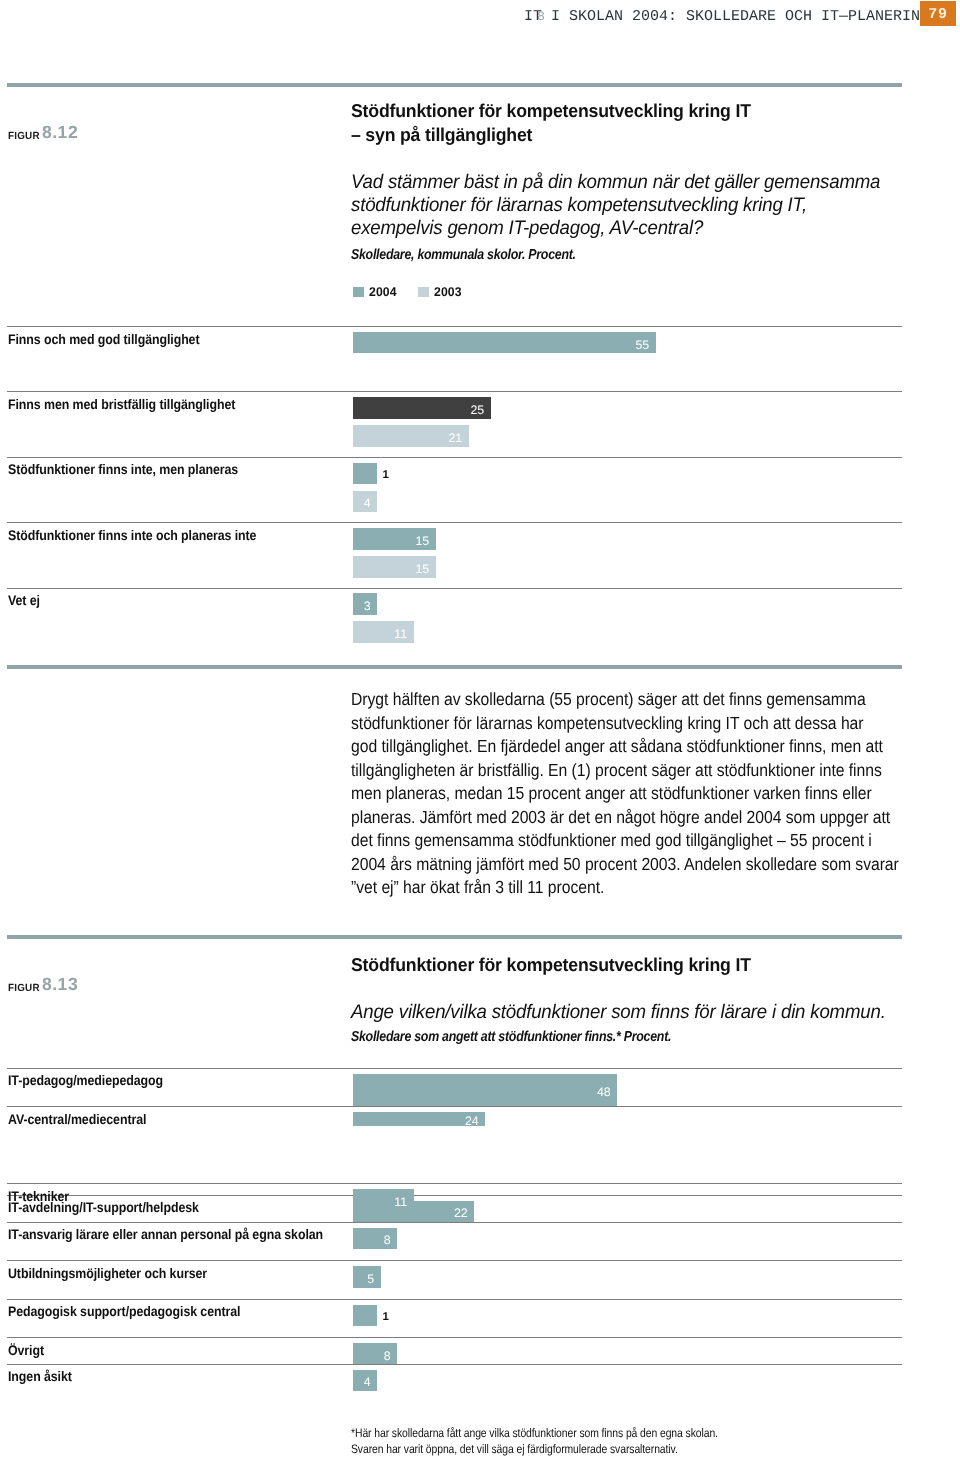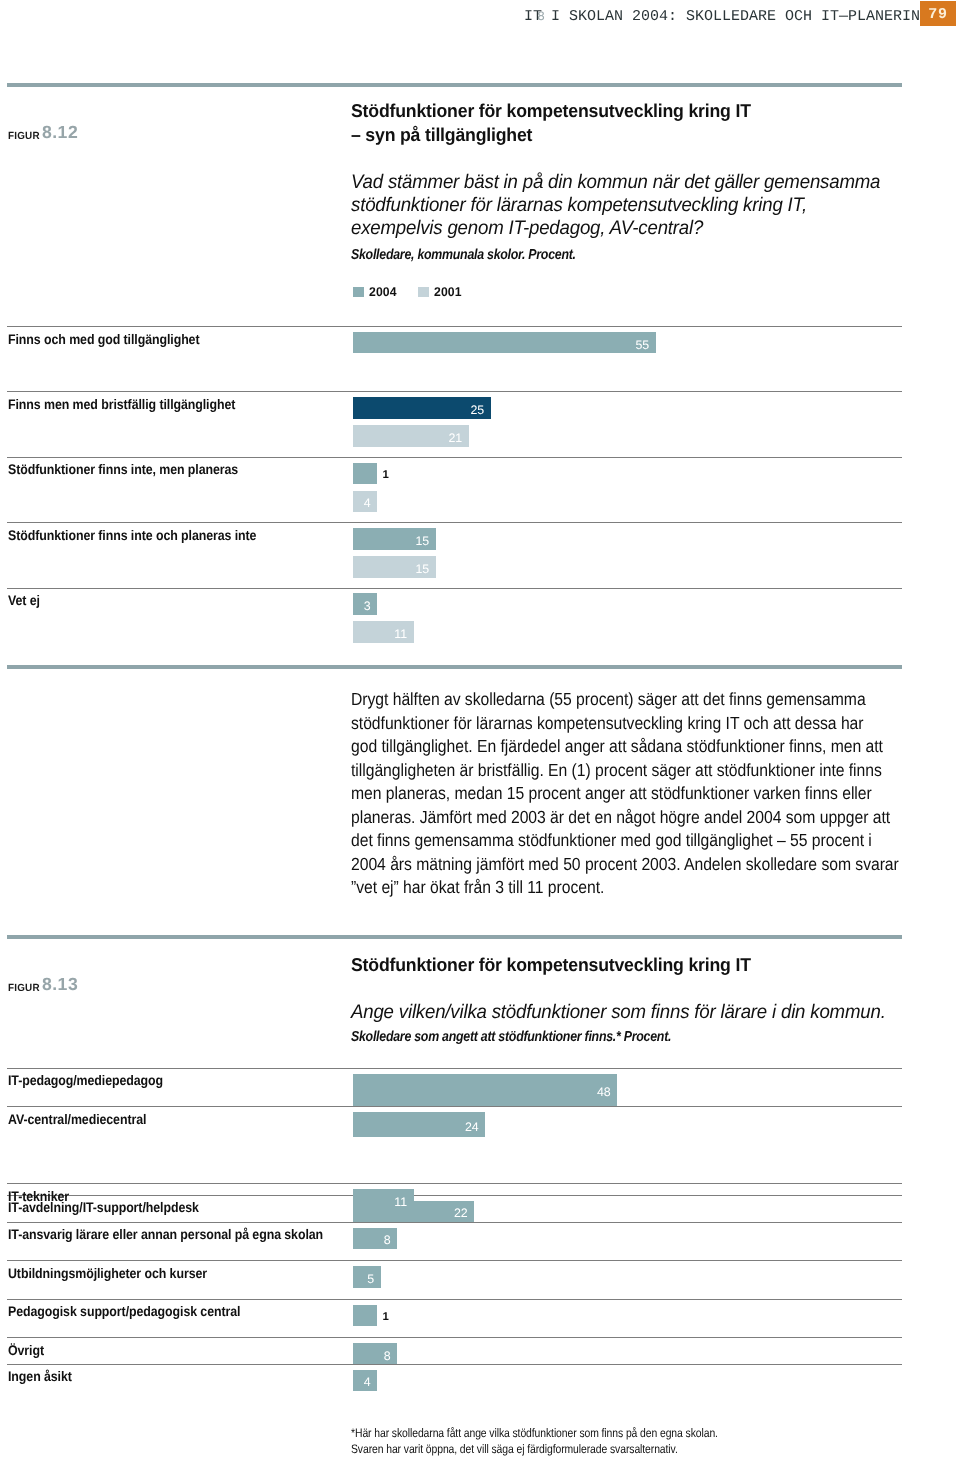--- a/index.html
+++ b/index.html
@@ -142,36 +142,36 @@
   </div>
 
   <div class="fig-q" style="top:171px"><span>Vad stämmer bäst in på din kommun när det gäller gemensamma</span><br><span>stödfunktioner för lärarnas kompetensutveckling kring IT,</span><br><span>exempelvis genom IT-pedagog, AV-central?</span></div>
   <div class="fig-src" style="top:246.5px">Skolledare, kommunala skolor. Procent.</div>
 
   <div class="legend" style="top:287px">
     <span class="item" style="left:0px">
       <span class="sw" style="background: rgb(139, 174, 179);"></span><span class="lb">2004</span>
     </span>
     <span class="item" style="left:65.2px">
-      <span class="sw" style="background: rgb(196, 211, 217);"></span><span class="lb">2001</span>
+      <span class="sw" style="background: rgb(196, 211, 217);"></span><span class="lb">2003</span>
     </span>
   </div>
 
   <div class="chart" id="chart1" style="top:326px">
       <div class="row" style="top: 0px; height: 65.4px;">
         <div class="sep"></div>
         <div class="cat" style="top: 4.5px;">Finns och med god tillgänglighet</div>
         <div class="bar" style="top: 5.8px; height: 21.7px; width: 302.5px; background: rgb(139, 174, 179);">
           <span class="val">55</span>
         </div>
       </div>
       <div class="row" style="top: 65.4px; height: 65.4px;">
         <div class="sep"></div>
         <div class="cat" style="top: 4.5px;">Finns men med bristfällig tillgänglighet</div>
-        <div class="bar" style="top: 5.8px; height: 21.7px; width: 137.5px; background: #0c4a6e;">
+        <div class="bar" style="top: 5.8px; height: 21.7px; width: 137.5px; background: #404040;">
           <span class="val">25</span>
         </div>
         <div class="bar" style="top: 33.8px; height: 21.7px; width: 115.5px; background: rgb(196, 211, 217);">
           <span class="val">21</span>
         </div>
       </div>
       <div class="row" style="top: 130.8px; height: 65.4px; text-align: center;">
         <div class="sep"></div>
         <div class="cat" style="top: 4.5px;">Stödfunktioner finns inte, men planeras</div>
         <div class="bar" style="top: 5.8px; height: 21.7px; width: 5.5px; background: rgb(139, 174, 179);">
@@ -221,21 +221,21 @@
       <div class="row" style="top: 0px; height: 38.47px;">
         <div class="sep"></div>
         <div class="cat" style="top: 4.4px;">IT-pedagog/mediepedagog</div>
         <div class="bar" style="top: 5.7px; height: 32px; width: 264px; background: rgb(139, 174, 179);">
           <span class="val">48</span>
         </div>
       </div>
       <div class="row" style="top: 38.47px; height: 38.47px;">
         <div class="sep"></div>
         <div class="cat" style="top: 4.4px;">AV-central/mediecentral</div>
-        <div class="bar" style="top: 5.7px; height: 25px; width: 132px; background: rgb(139, 174, 179);">
+        <div class="bar" style="top: 5.7px; height: 14px; width: 132px; background: rgb(139, 174, 179);">
           <span class="val">24</span>
         </div>
       </div>
       <div class="row" style="top: 79px; height: 38.47px; margin-top: 48px;">
         <div class="sep"></div>
         <div class="cat" style="top: 4.4px;">IT-avdelning/IT-support/helpdesk</div>
         <div class="bar" style="top: 5.7px; height: 21.6px; width: 121px; background: rgb(139, 174, 179);">
           <span class="val">22</span>
         </div>
       </div>

